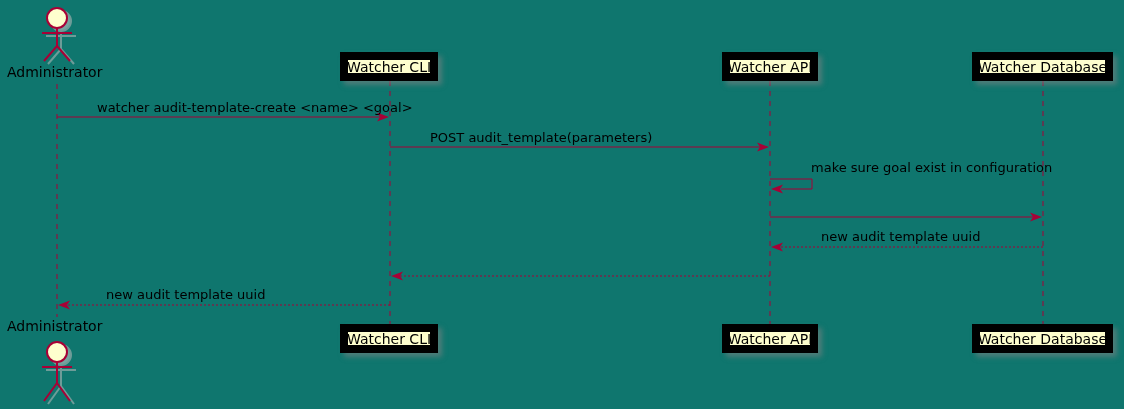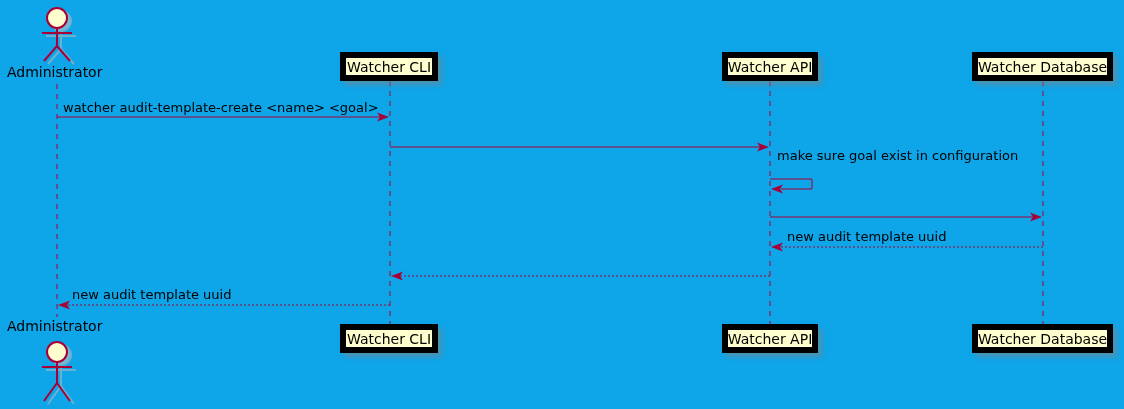--- a/index.html
+++ b/index.html
@@ -5,53 +5,54 @@
   html, body {
     margin: 0;
     padding: 0;
     background: #ffffff;
     font-family: "DejaVu Sans", "Liberation Sans", sans-serif;
   }
   .diagram {
     position: relative;
     width: 1124px;
     height: 409px;
-    background: #0ea5e9;
+    background: #0f766e;
     overflow: hidden;
   }
   .layer {
     position: absolute;
     left: 0;
     top: 0;
   }
   .pbox {
     position: absolute;
     box-sizing: border-box;
     height: 29px;
     background: #FEFECE;
-    border: 6px solid #000000;
+    border: 8px solid #000000;
     display: flex;
     align-items: center;
     justify-content: center;
     font-size: 14px;
     color: #000000;
     white-space: nowrap;
     box-shadow: 4px 4px 5px rgba(130,130,130,0.55);
   }
   .actor-label {
     position: absolute;
     font-size: 14px;
     color: #000000;
     white-space: nowrap;
   }
   .msg {
     position: absolute;
     font-size: 13px;
     color: #000000;
     white-space: nowrap;
+    margin-left: 34px;
   }
 </style>
 </head>
 <body>
 
 <div class="diagram">
 
   <svg class="layer" width="1124" height="409" viewBox="0 0 1124 409">
 
     <g stroke="#A80036" stroke-width="1" stroke-dasharray="5,5">
@@ -136,17 +137,18 @@
 
   <div class="pbox" style="left:340px; top:52px; width:98px;">Watcher CLI</div>
   <div class="pbox" style="left:722px; top:52px; width:96px;">Watcher API</div>
   <div class="pbox" style="left:972px; top:52px; width:141px;">Watcher Database</div>
 
   <div class="pbox" style="left:340px; top:324px; width:98px;">Watcher CLI</div>
   <div class="pbox" style="left:722px; top:324px; width:96px;">Watcher API</div>
   <div class="pbox" style="left:972px; top:324px; width:141px;">Watcher Database</div>
 
   <div class="msg" style="left:63px;  top:100px;">watcher audit-template-create &lt;name&gt; &lt;goal&gt;</div>
-  <div class="msg" style="left:777px; top:148px;">make sure goal exist in configuration</div>
+  <div class="msg" style="left:396px; top:130px;">POST audit_template(parameters)</div>
+  <div class="msg" style="left:777px; top:160px;">make sure goal exist in configuration</div>
   <div class="msg" style="left:787px; top:229px;">new audit template uuid</div>
   <div class="msg" style="left:72px;  top:287px;">new audit template uuid</div>
 
 </div>
 
 </body></html>

